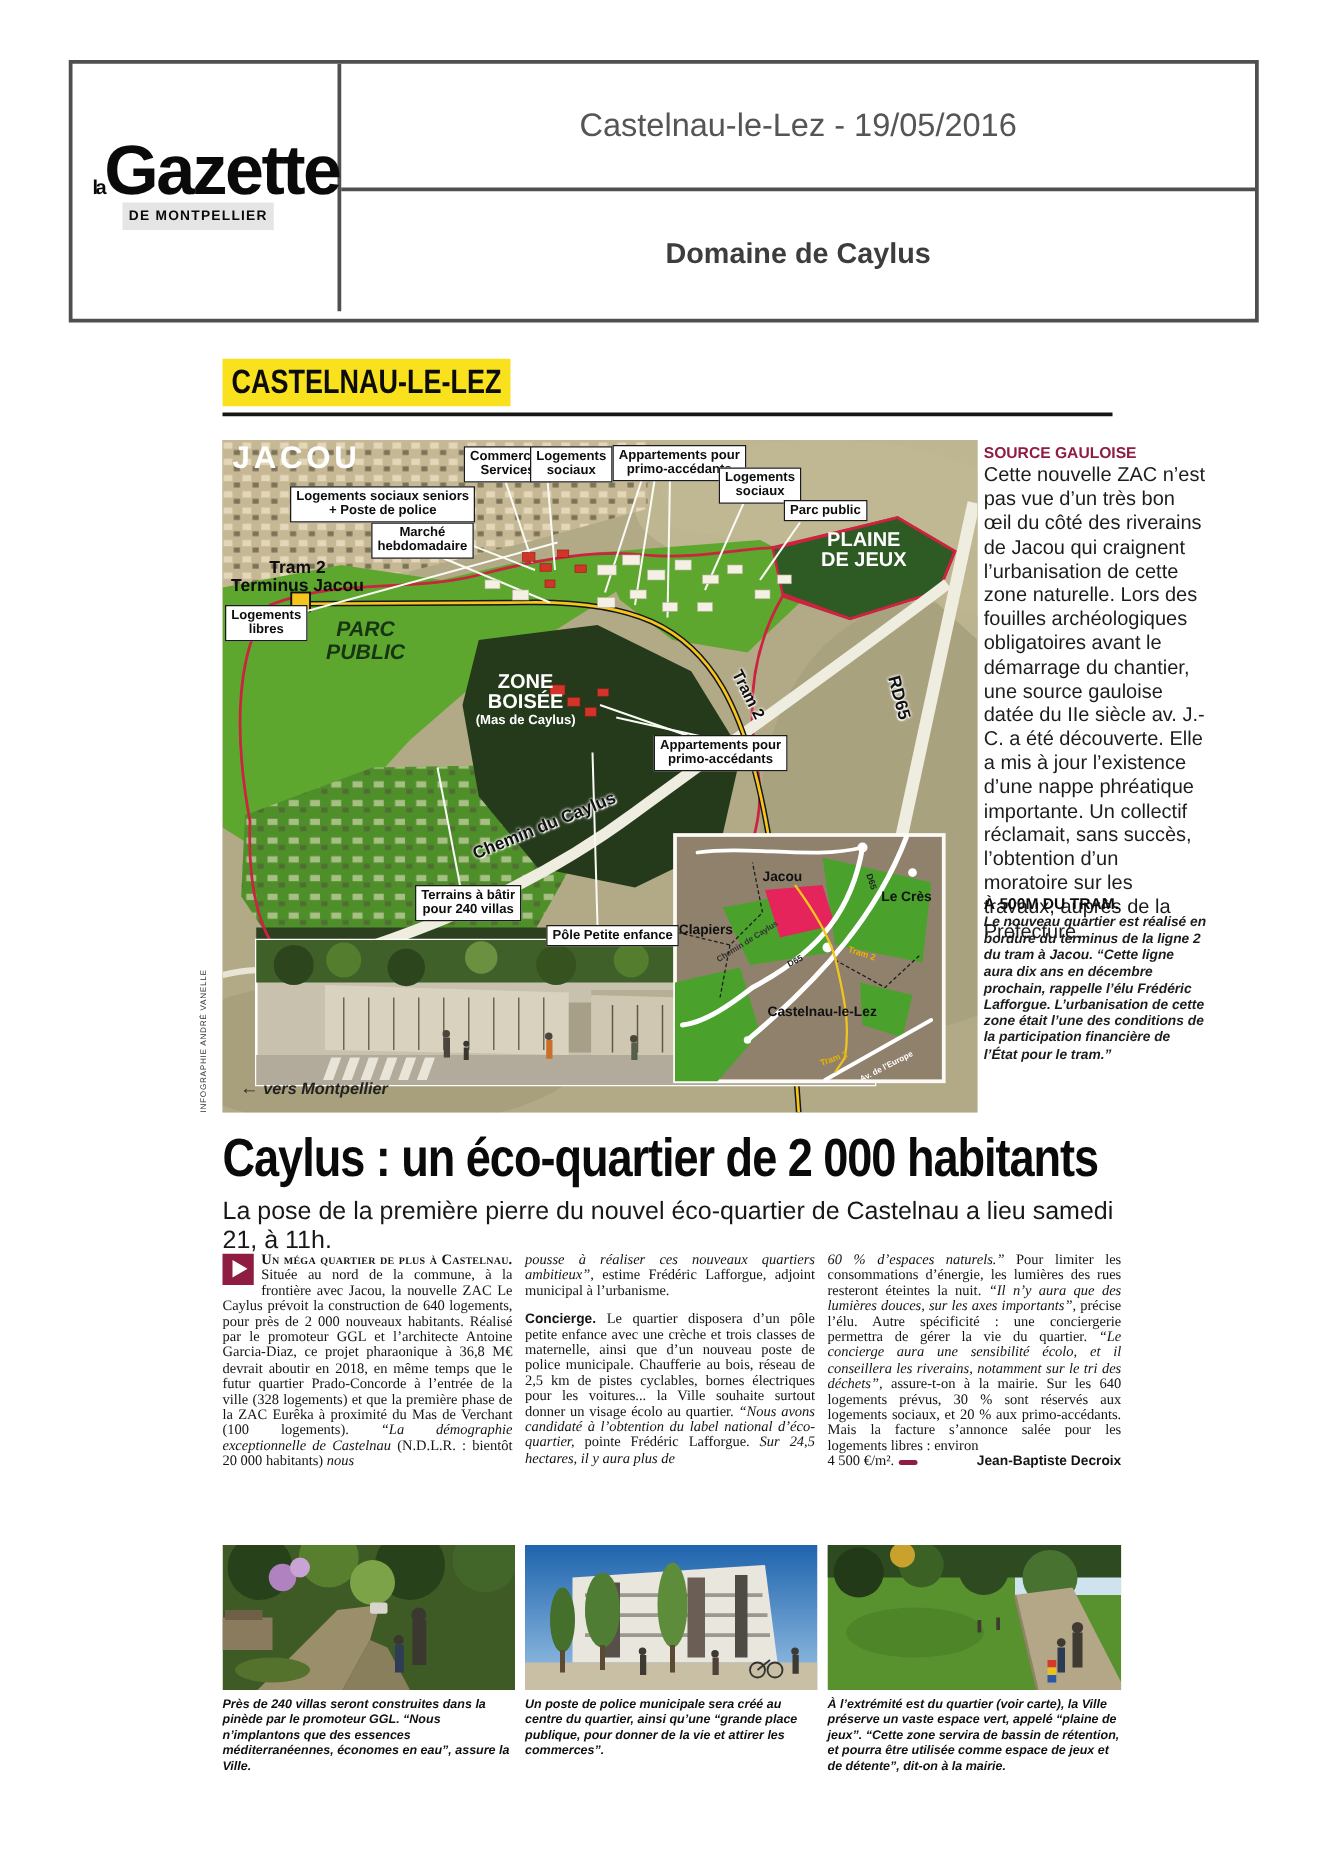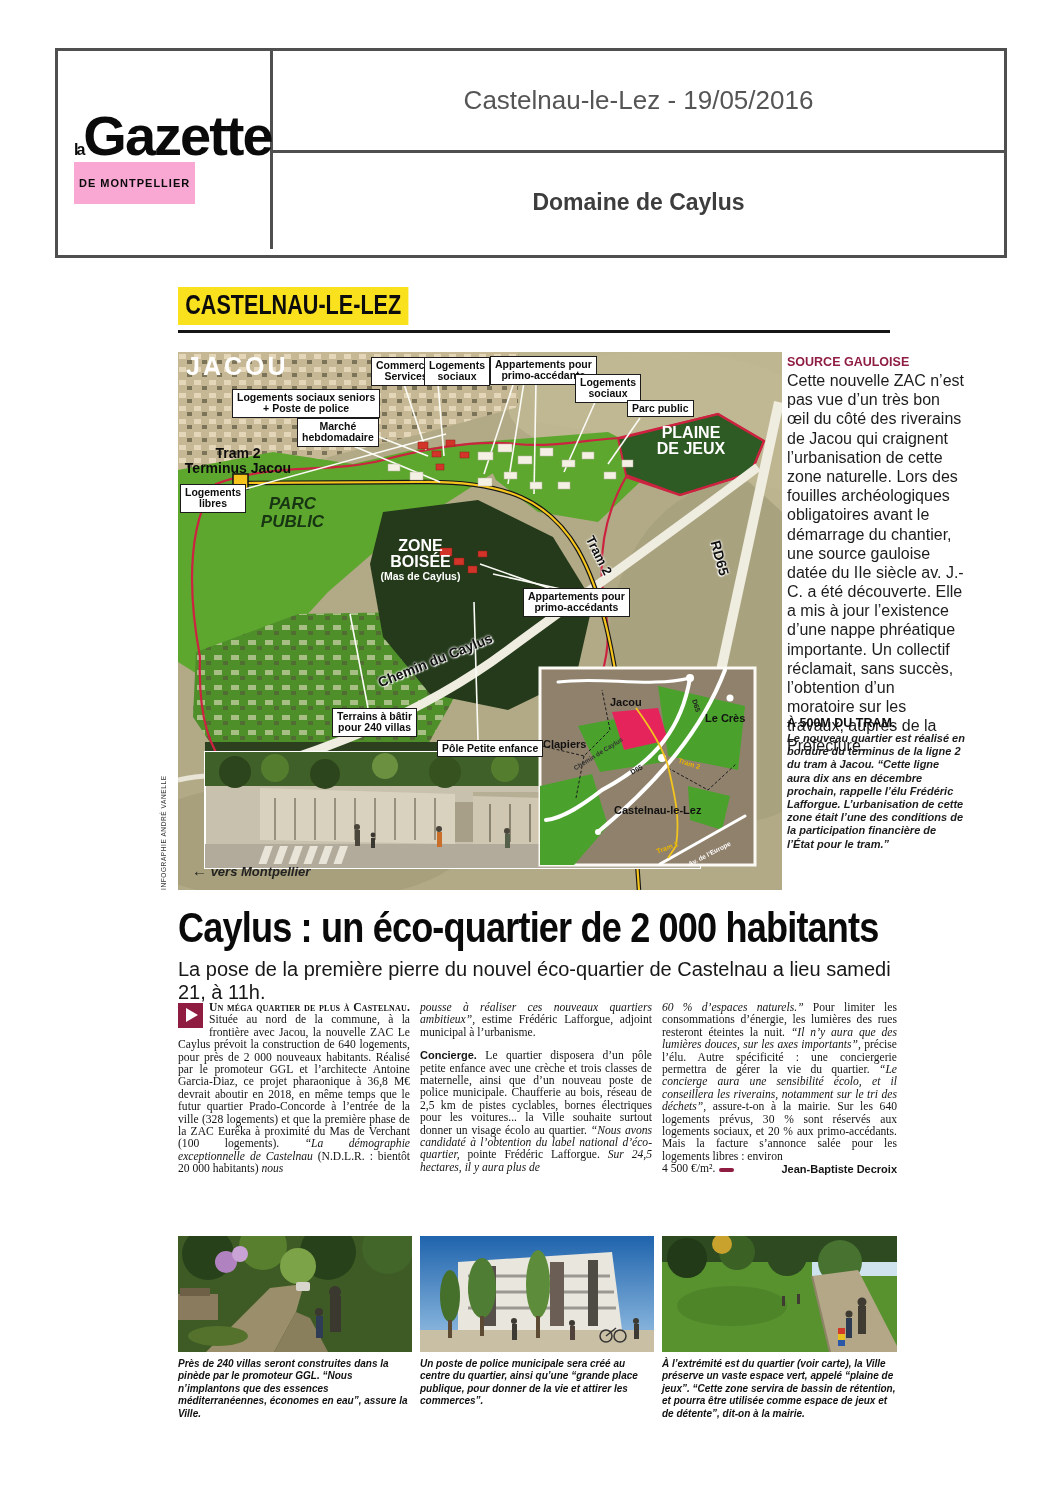--- a/index.html
+++ b/index.html
@@ -6,22 +6,22 @@
   .page{position:relative;width:1058px;height:1497px;background:#ffffff;overflow:hidden;
         font-family:"Liberation Sans",sans-serif;color:#111;}
   .abs{position:absolute;}
 
   
   .masthead{border:3px solid #4f4f4f;background:#fff;}
   .mast-vline{background:#4f4f4f;}
   .mast-hline{background:#4f4f4f;}
   .logo-line{white-space:nowrap;letter-spacing:-2px;color:#0a0a0a;font-weight:800;}
   .logo-name{font-size:56px;}
-  .logo-sub{background:#f9a8d4;color:#0a0a0a;font-weight:700;font-size:11px;
-            letter-spacing:1px;padding:15px 5px;display:inline-block;}
+  .logo-sub{background:#e5e5e5;color:#0a0a0a;font-weight:700;font-size:11px;
+            letter-spacing:1px;padding:5px 5px;display:inline-block;margin-left:24px;}
   .dateline{font-size:26px;color:#555;text-align:center;}
   .rubric{font-size:23px;color:#3d3d3d;font-weight:700;text-align:center;}
 
   
   .tag{background:#f9e11e;color:#0c0c0c;font-weight:800;font-size:27px;
        padding:3px 9px 4px;transform:scaleX(.8);transform-origin:left center;
        letter-spacing:0;white-space:nowrap;}
   .rule{background:#151515;}
 
   

